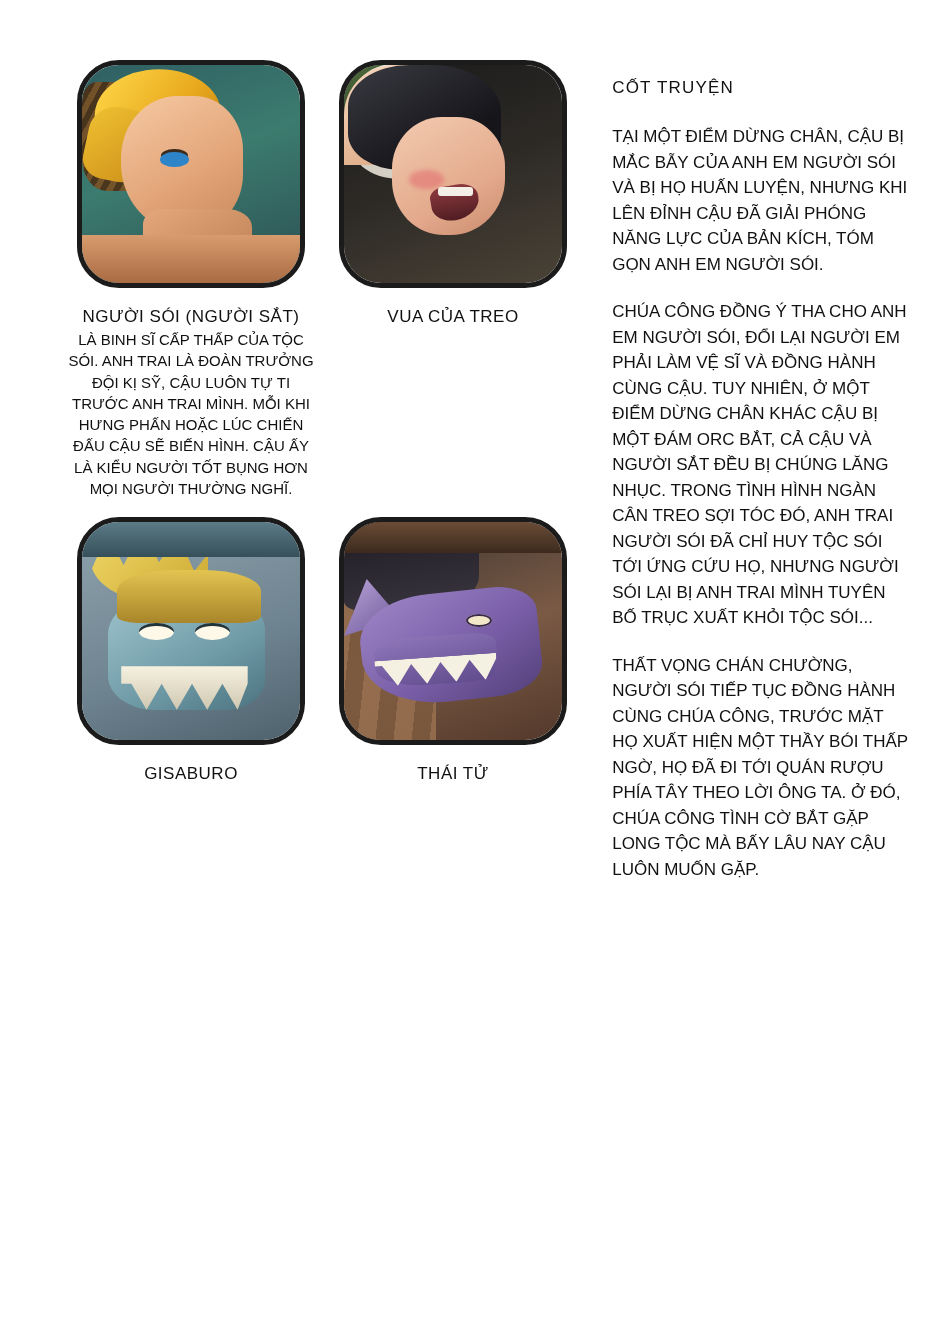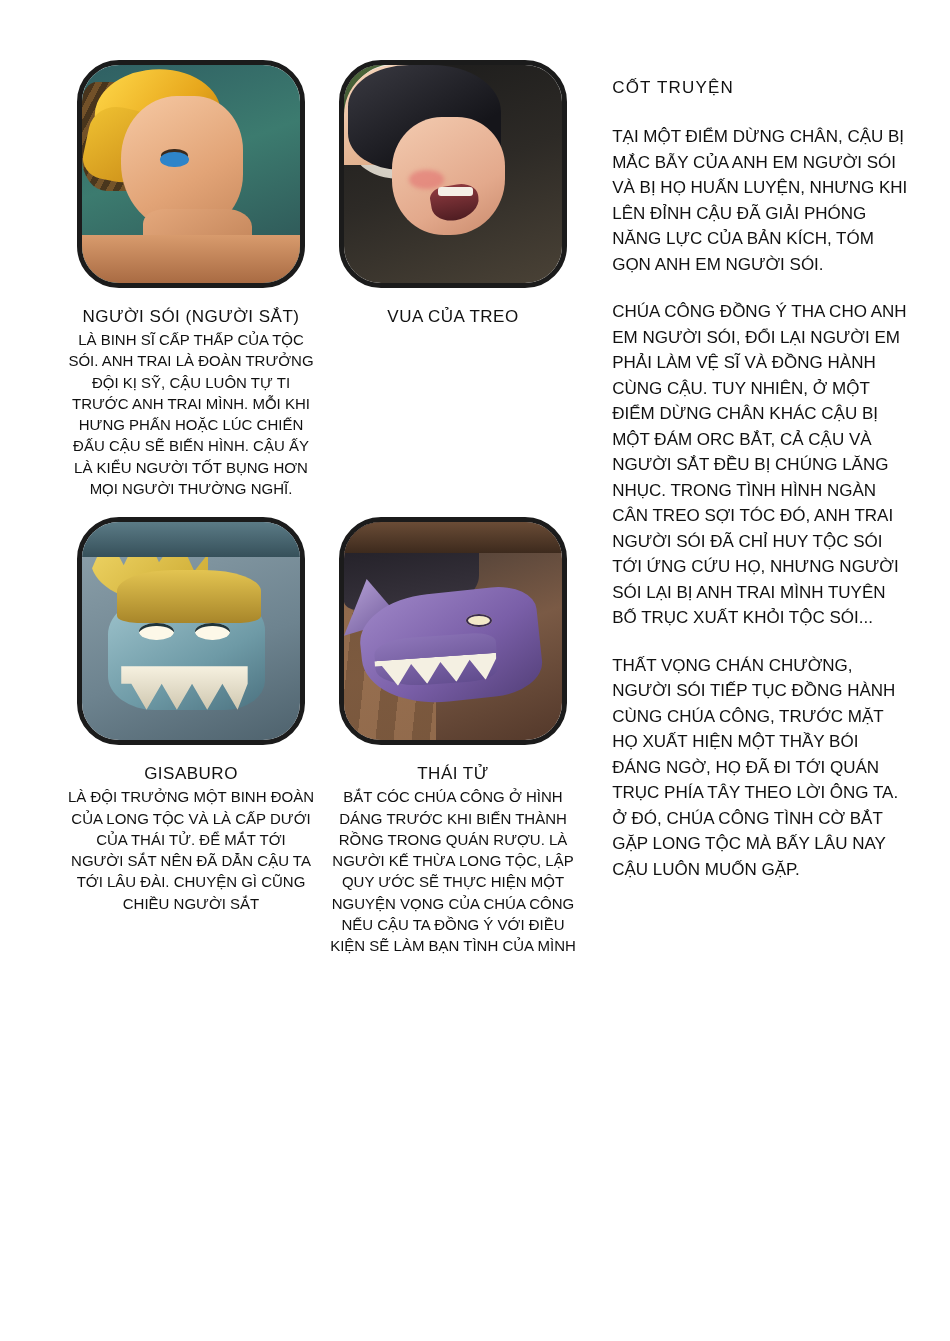--- a/index.html
+++ b/index.html
@@ -303,41 +303,39 @@
         <div class="layer bg"></div>
         <div class="layer crest"></div>
         <div class="layer head"></div>
         <div class="layer helm"></div>
         <div class="layer eyeL"></div>
         <div class="layer eyeR"></div>
         <div class="layer jaw"></div>
         <div class="layer plate"></div>
       </div>
       <div class="card-title">GISABURO</div>
-      <div class="card-desc">LÀ ĐỘI TRƯỞNG MỘT BINH ĐOÀN CỦA LONG TỘC VÀ LÀ CẤP DƯỚI CỦA THÁI TỬ. ĐỂ MẮT TỚI NGƯỜI SẮT NÊN ĐÃ DẪN CẬU TA TỚI LÂU ĐÀI. CHUYỆN GÌ CŨNG CHIỀU NGƯỜI SẮT</div>
     </div>
 
     <div class="card">
       <div class="portrait p4">
         <div class="layer bg"></div>
         <div class="layer wood"></div>
         <div class="layer dark"></div>
         <div class="layer horn"></div>
         <div class="layer head"></div>
         <div class="layer snout"></div>
         <div class="layer teeth"></div>
         <div class="layer eye"></div>
         <div class="layer floor"></div>
       </div>
       <div class="card-title">THÁI TỬ</div>
-      <div class="card-desc">BẮT CÓC CHÚA CÔNG Ở HÌNH DÁNG TRƯỚC KHI BIẾN THÀNH RỒNG TRONG QUÁN RƯỢU. LÀ NGƯỜI KẾ THỪA LONG TỘC, LẬP QUY ƯỚC SẼ THỰC HIỆN MỘT NGUYỆN VỌNG CỦA CHÚA CÔNG NẾU CẬU TA ĐỒNG Ý VỚI ĐIỀU KIỆN SẼ LÀM BẠN TÌNH CỦA MÌNH</div>
     </div>
 
   </div>
 
   <div class="story">
     <div class="story-heading">CỐT TRUYỆN</div>
     <div class="story-para">TẠI MỘT ĐIỂM DỪNG CHÂN, CẬU BỊ MẮC BẪY CỦA ANH EM NGƯỜI SÓI VÀ BỊ HỌ HUẤN LUYỆN, NHƯNG KHI LÊN ĐỈNH CẬU ĐÃ GIẢI PHÓNG NĂNG LỰC CỦA BẢN KÍCH, TÓM GỌN ANH EM NGƯỜI SÓI.</div>
     <div class="story-para">CHÚA CÔNG ĐỒNG Ý THA CHO ANH EM NGƯỜI SÓI, ĐỔI LẠI NGƯỜI EM PHẢI LÀM VỆ SĨ VÀ ĐỒNG HÀNH CÙNG CẬU. TUY NHIÊN, Ở MỘT ĐIỂM DỪNG CHÂN KHÁC CẬU BỊ MỘT ĐÁM ORC BẮT, CẢ CẬU VÀ NGƯỜI SẮT ĐỀU BỊ CHÚNG LĂNG NHỤC. TRONG TÌNH HÌNH NGÀN CÂN TREO SỢI TÓC ĐÓ, ANH TRAI NGƯỜI SÓI ĐÃ CHỈ HUY TỘC SÓI TỚI ỨNG CỨU HỌ, NHƯNG NGƯỜI SÓI LẠI BỊ ANH TRAI MÌNH TUYÊN BỐ TRỤC XUẤT KHỎI TỘC SÓI...</div>
-    <div class="story-para">THẤT VỌNG CHÁN CHƯỜNG, NGƯỜI SÓI TIẾP TỤC ĐỒNG HÀNH CÙNG CHÚA CÔNG, TRƯỚC MẶT HỌ XUẤT HIỆN MỘT THẦY BÓI ĐÁNG NGỜ, HỌ ĐÃ ĐI  TỚI QUÁN TRỤC PHÍA TÂY THEO LỜI ÔNG TA. Ở ĐÓ, CHÚA CÔNG TÌNH CỜ BẮT GẶP LONG TỘC MÀ BẤY LÂU NAY CẬU LUÔN MUỐN GẶP.</div>
+    <div class="story-para">THẤT VỌNG CHÁN CHƯỜNG, NGƯỜI SÓI TIẾP TỤC ĐỒNG HÀNH CÙNG CHÚA CÔNG, TRƯỚC MẶT HỌ XUẤT HIỆN MỘT THẦY BÓI THẤP NGỜ, HỌ ĐÃ ĐI  TỚI QUÁN RƯỢU PHÍA TÂY THEO LỜI ÔNG TA. Ở ĐÓ, CHÚA CÔNG TÌNH CỜ BẮT GẶP LONG TỘC MÀ BẤY LÂU NAY CẬU LUÔN MUỐN GẶP.</div>
   </div>
 
 </div>
 
 </body></html>

